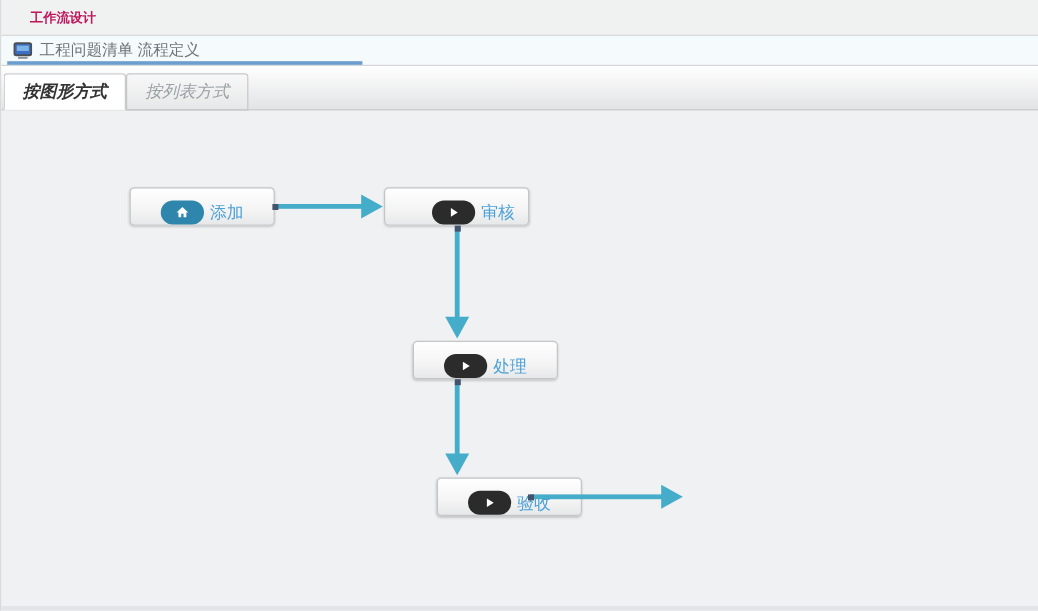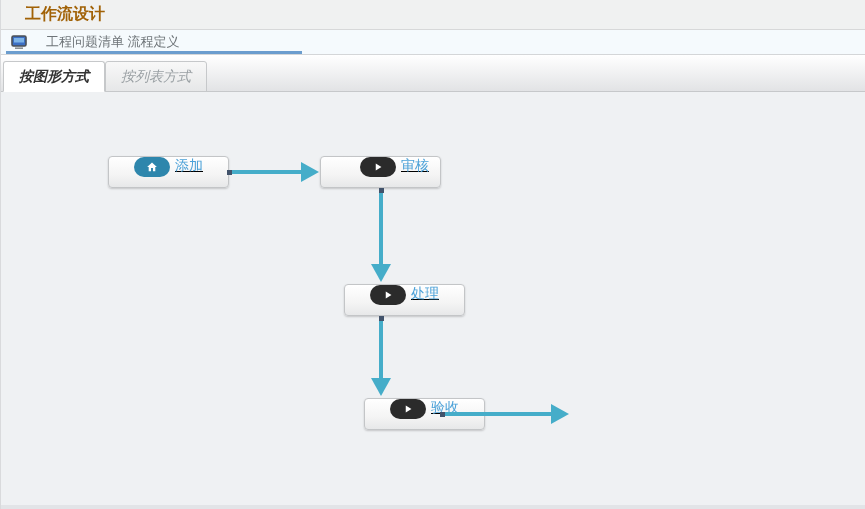--- a/index.html
+++ b/index.html
@@ -12,26 +12,26 @@
   .window {
     position:relative; width:865px; height:509px;
     background:#eff1f3; border-left:1px solid #d9dadc;
     overflow:hidden;
   }
   
   .titlebar {
     height:30px; background:#f0f1f1; border-bottom:1px solid #d7d8d9;
     display:flex; align-items:center; padding-left:24px;
   }
-  .title { font-size:16px; font-weight:bold; color:#a16207; }
+  .title { font-size:11px; font-weight:bold; color:#be185d; }
   
   .breadcrumb-bar {
     position:relative; height:25px; background:#f5fafd;
     border-bottom:1px solid #d4d6d8;
-    display:flex; align-items:center; padding-left:10px; gap:19px;
+    display:flex; align-items:center; padding-left:10px; gap:6px;
   }
   .breadcrumb-label { font-size:13px; color:#6e7478; }
   .blue-underline {
     position:absolute; left:5px; bottom:0; width:296px; height:3px;
   }
   
   .tabbar {
     height:37px; background:linear-gradient(#ffffff,#e2e3e5);
     border-bottom:1px solid #c6c8ca;
     display:flex; align-items:flex-end; padding-left:2px;
@@ -47,23 +47,22 @@
     border-bottom:1px solid #ffffff; position:relative; z-index:2;
   }
   
   .canvas { position:absolute; left:0; top:93px; width:865px; height:412px; }
   .bottom-edge { position:absolute; left:0; bottom:0; width:100%; height:4px; background:#e2e4e7; }
   .node {
     position:absolute; height:32px; width:121px;
     border:1px solid #c3c5c7; border-radius:4px;
     background:linear-gradient(#ffffff, #f4f4f4 60%, #e7e8e9);
     box-shadow:0 1px 2px rgba(0,0,0,0.18);
-    display:flex; align-items:flex-start; justify-content:center; gap:5px;
+    display:flex; align-items:flex-end; justify-content:center; gap:5px;
     cursor:pointer;
-    text-decoration:underline;
   }
   .pill {
     width:36px; height:20px; border-radius:10px;
     display:flex; align-items:center; justify-content:center; flex:0 0 auto;
   }
   .node-label { font-size:14px; }
   .shaft { position:absolute; }
   .head-right {
     position:absolute; width:0; height:0;
     border-top:10px solid transparent; border-bottom:10px solid transparent;

